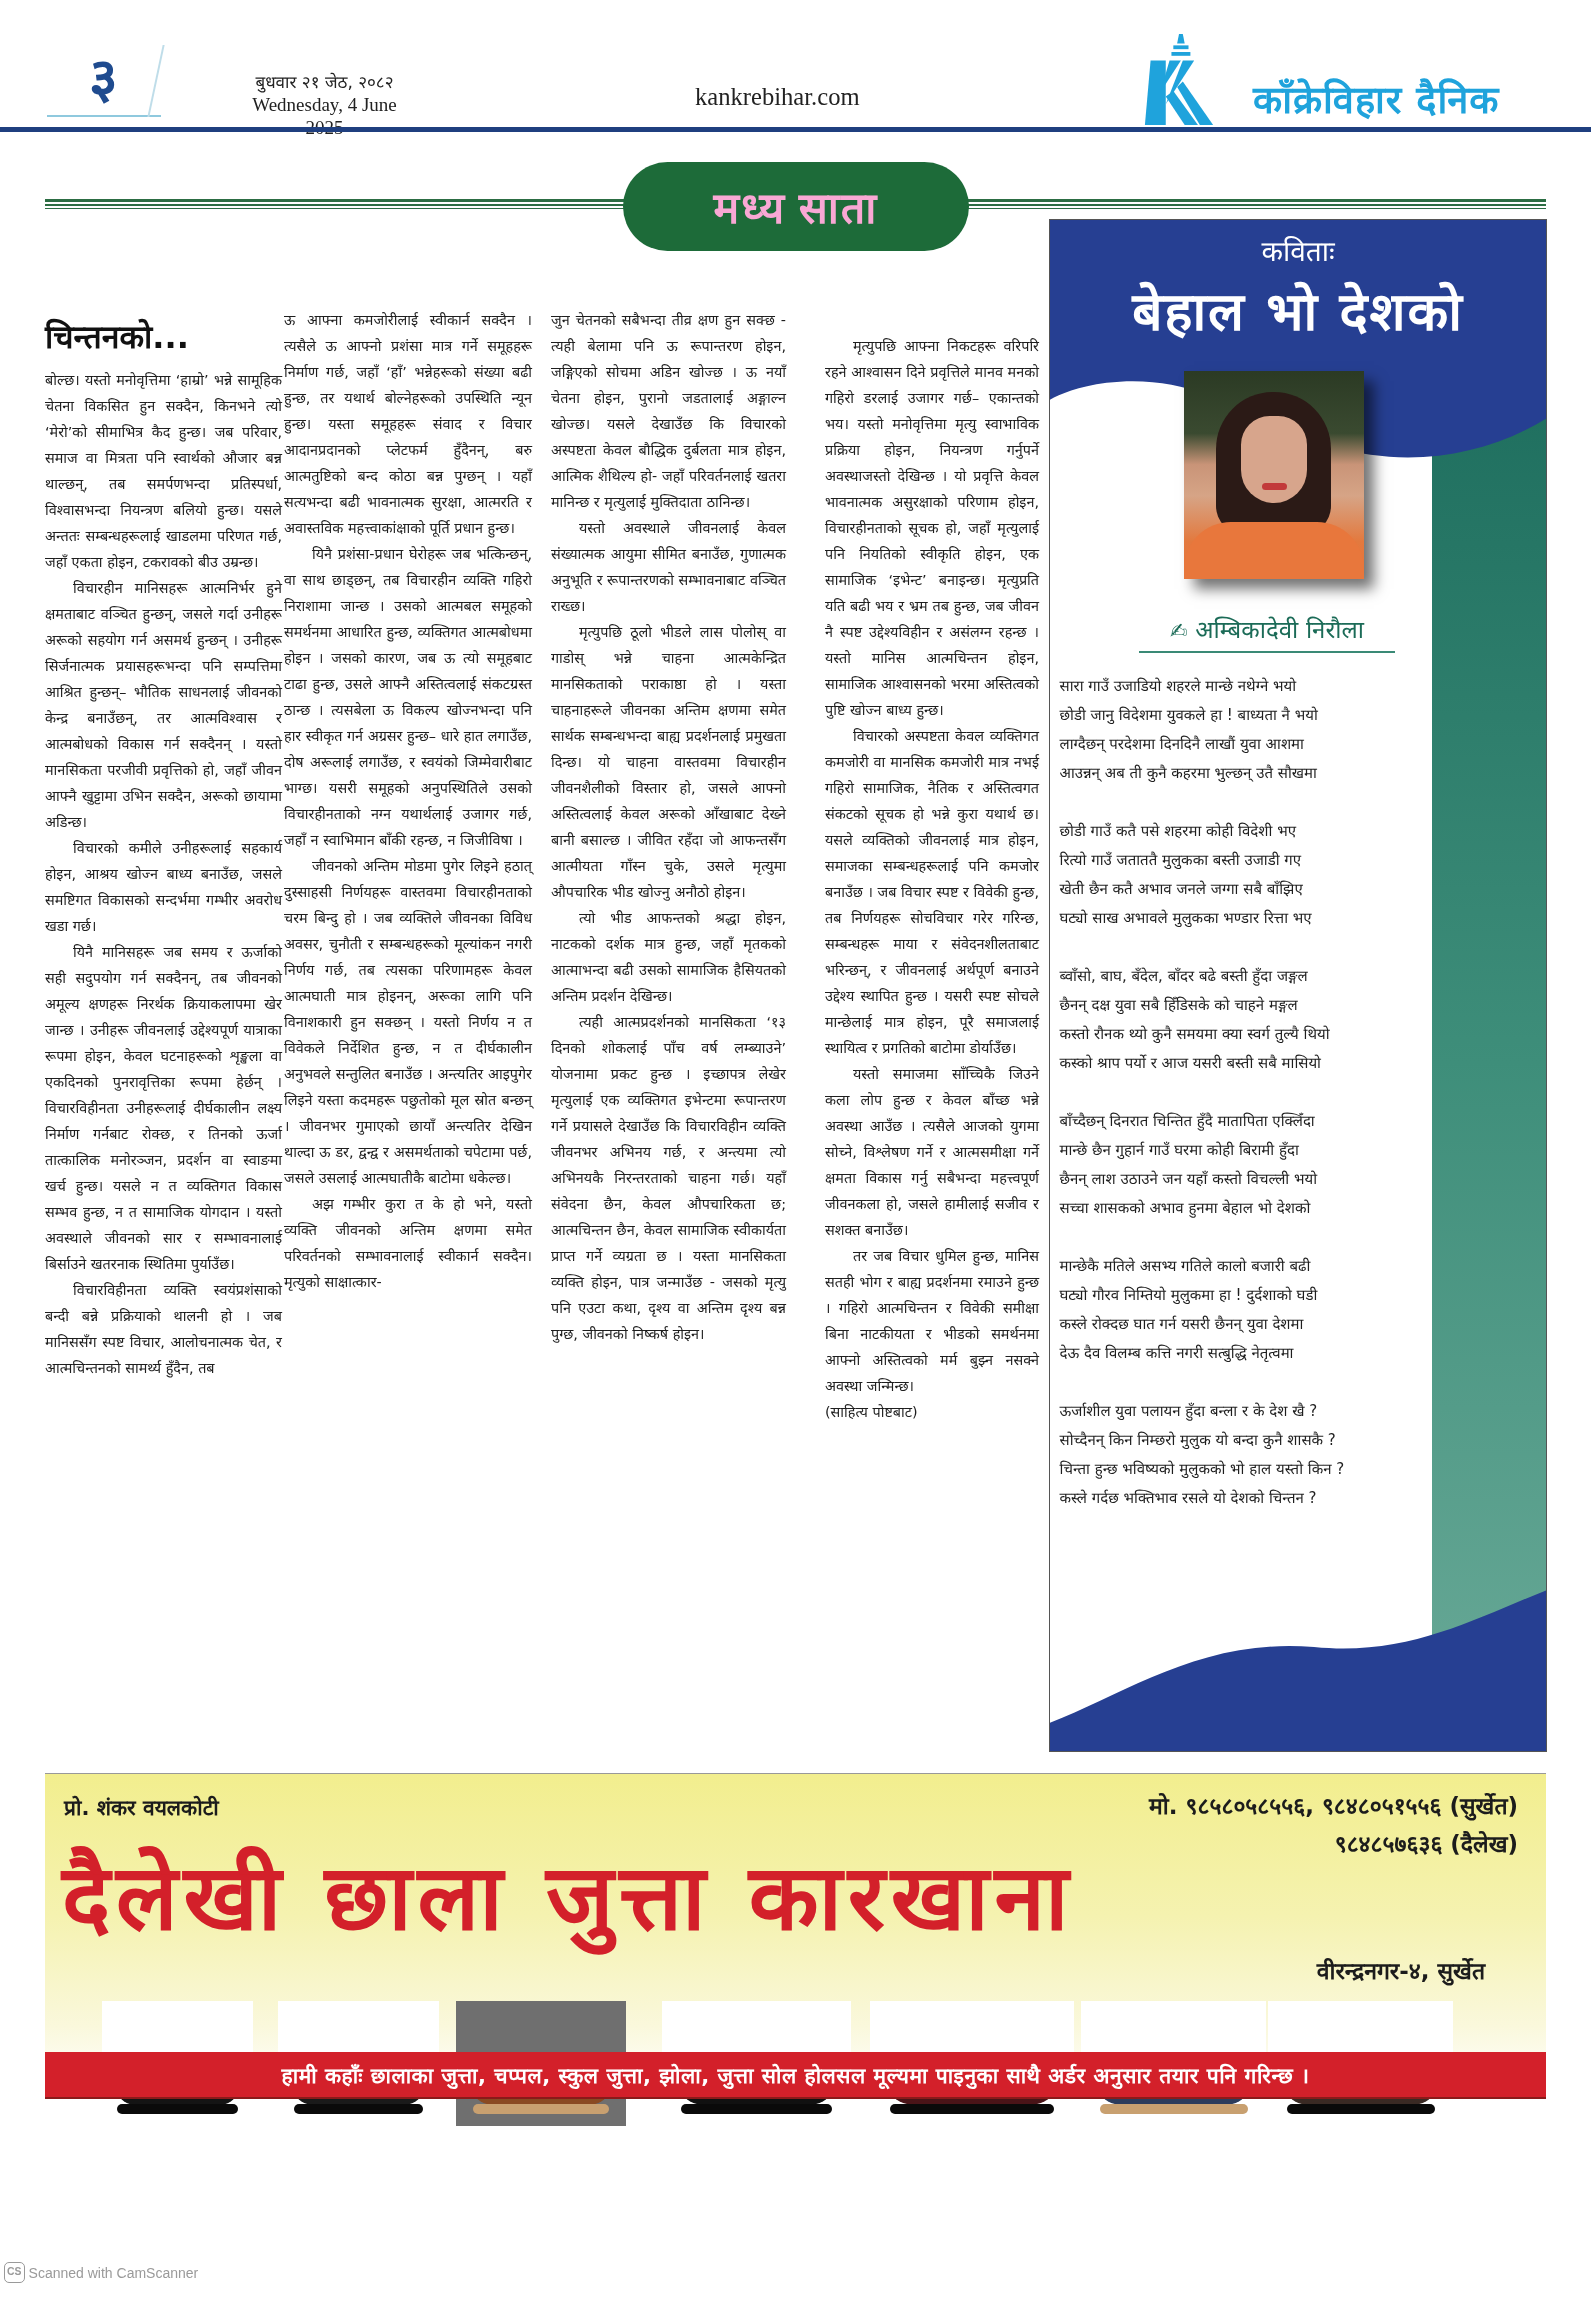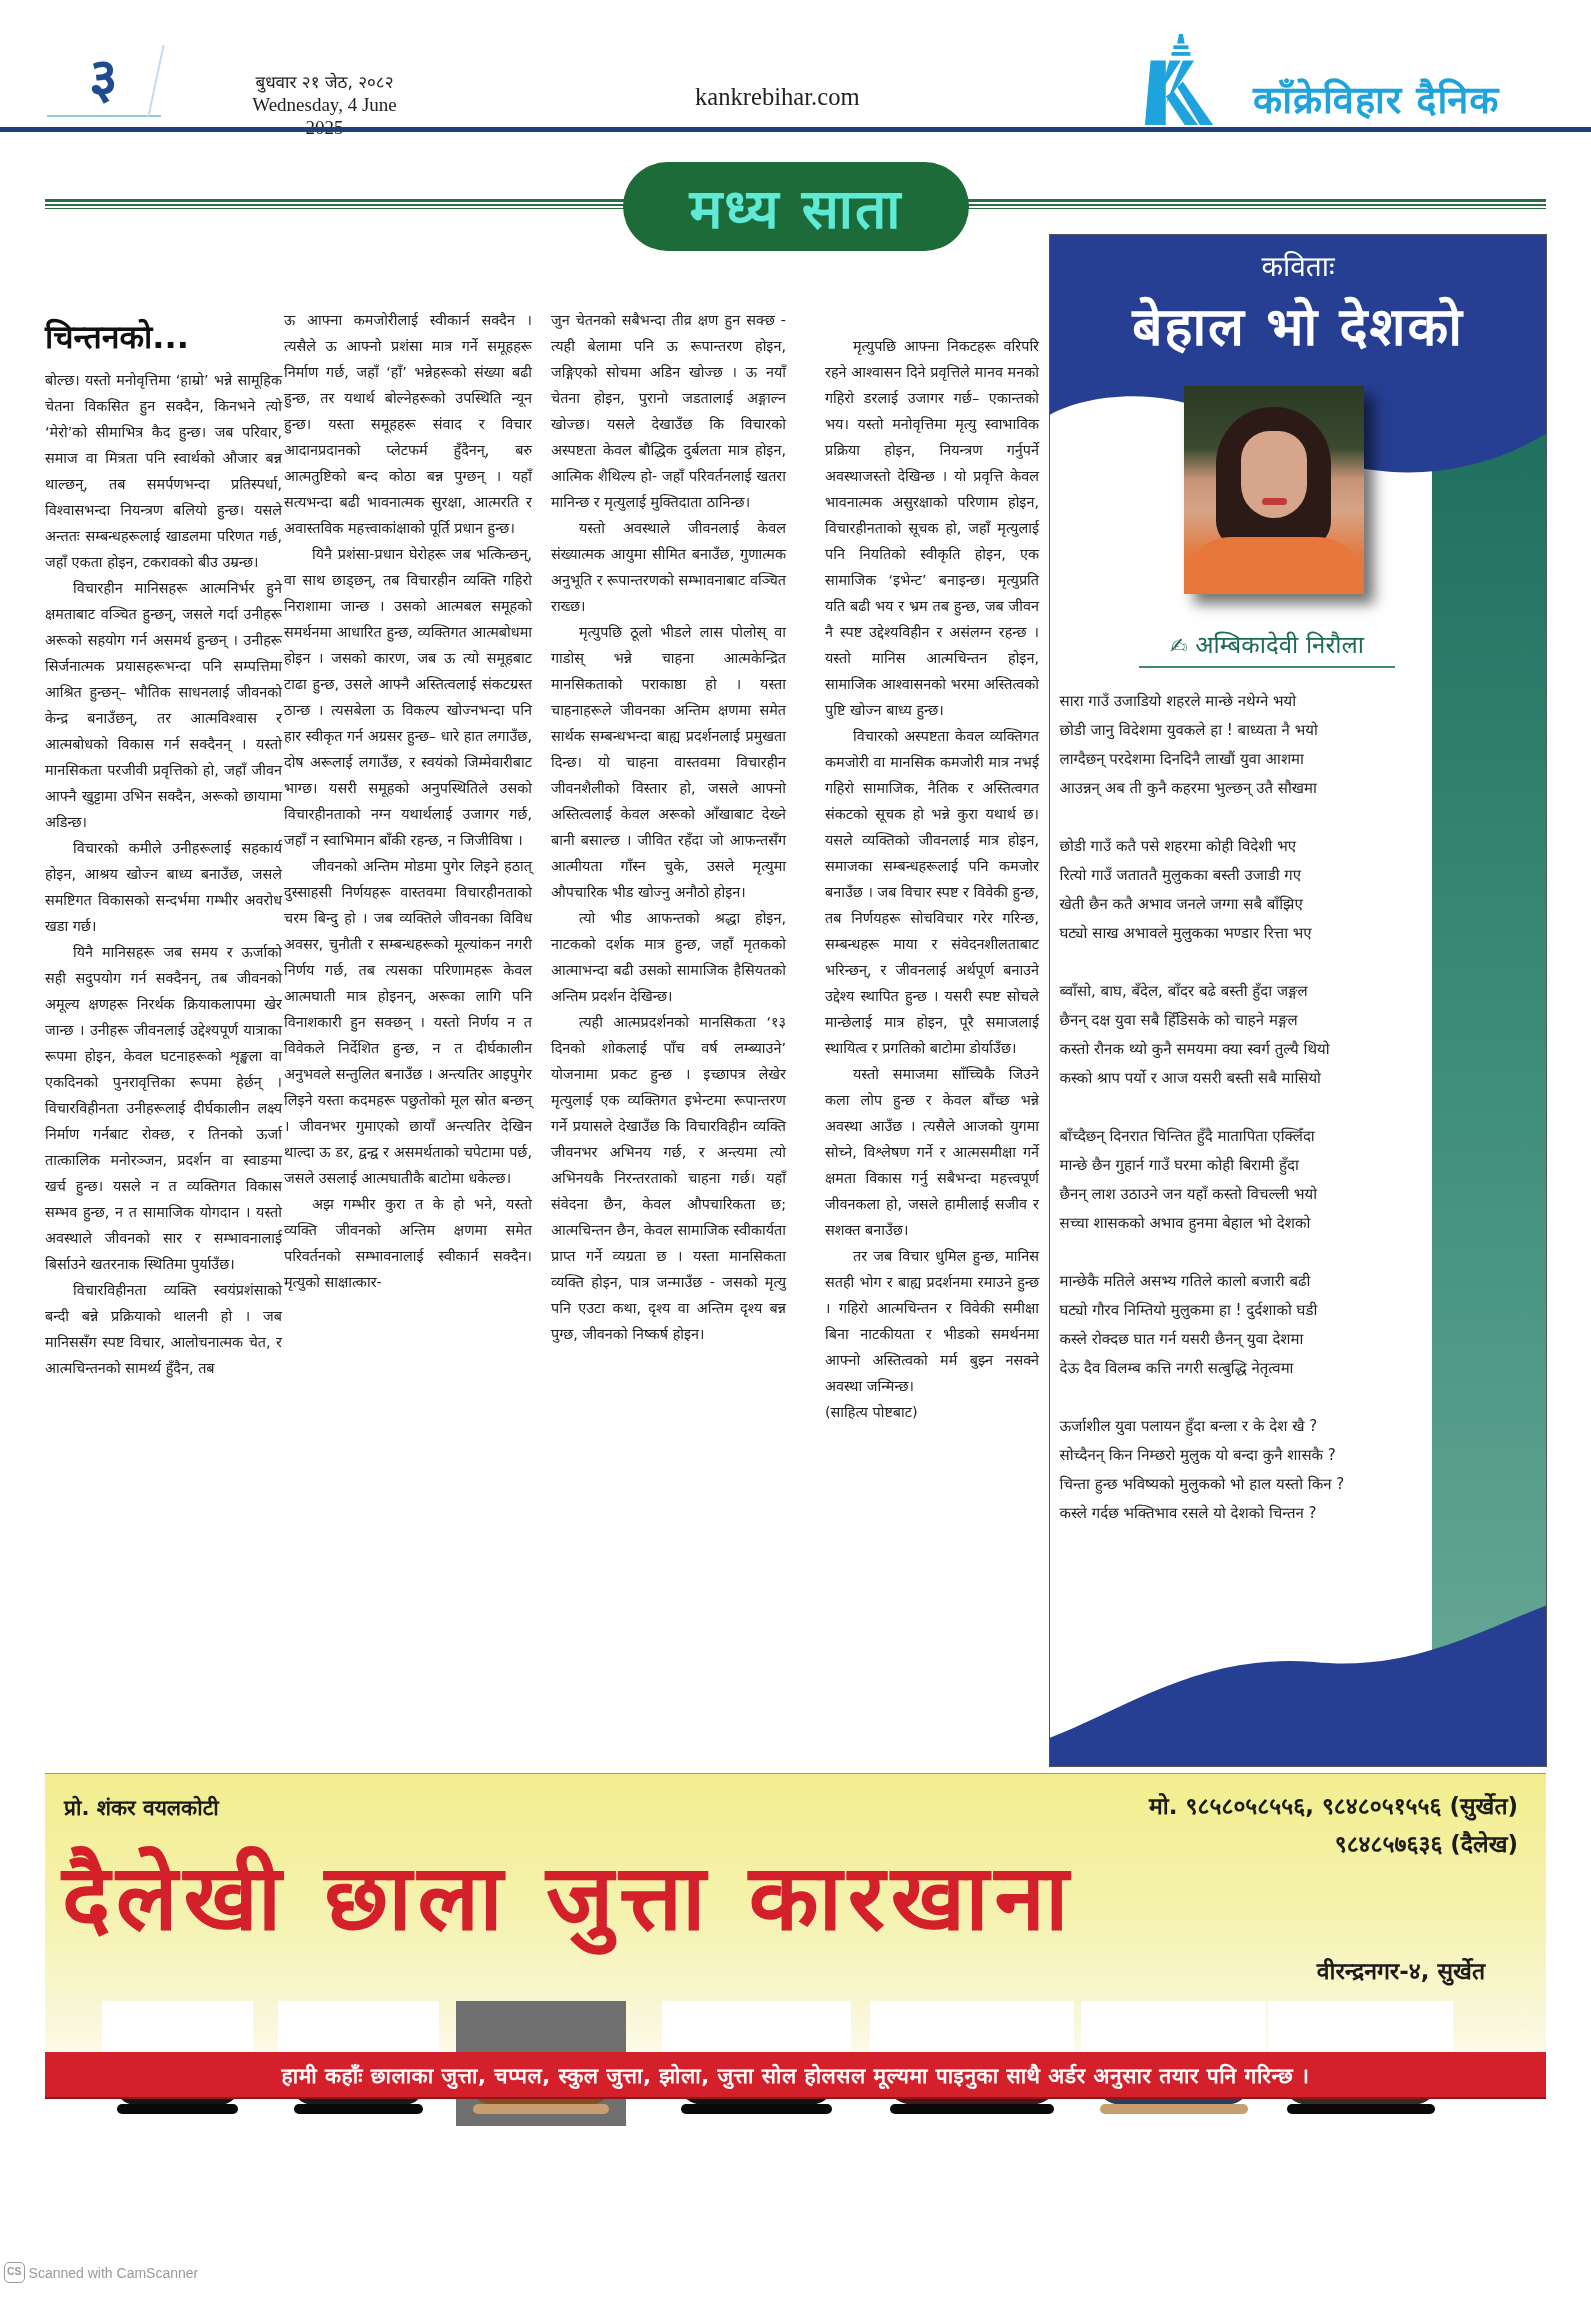--- a/index.html
+++ b/index.html
@@ -25,37 +25,37 @@
     font-weight: bold; white-space: nowrap; letter-spacing: 0.9px; }
   .rule-blue { position: absolute; left: 0; top: 127px; width: 1592px; height: 4.7px; background: #1f3f7f; }
 
   
   .section-lines { position: absolute; left: 45px; top: 199px; width: 1501px; height: 11.4px; }
   .section-lines .l1 { position: absolute; left: 0; top: 0; width: 100%; height: 2.8px; background: #2c6d43; }
   .section-lines .l2 { position: absolute; left: 0; top: 4.7px; width: 100%; height: 1.9px; background: #2c6d43; }
   .section-lines .l3 { position: absolute; left: 0; top: 8.5px; width: 100%; height: 1.9px; background: #2c6d43; }
   .section-pill { position: absolute; left: 623px; top: 162px; width: 346px; height: 89px;
     background: #1d6b39; border-radius: 45px; display: flex; align-items: center; justify-content: center; }
-  .section-pill span { font-size: 55px; font-weight: bold; color: #5eead4; letter-spacing: 1.9px; }
+  .section-pill span { font-size: 43px; font-weight: bold; color: #f9a8d4; letter-spacing: 1.9px; font-family: Liberation Serif, serif; }
 
   
   .article-title { position: absolute; left: 45px; top: 314px; font-size: 32px; font-weight: bold;
     color: #111; font-family: "DejaVu Sans", sans-serif; }
   .column { position: absolute; font-family: "DejaVu Sans", sans-serif; font-size: 14.4px;
     line-height: 26px; text-align: justify; color: #1e1e1e; }
   .column p { text-indent: 0; }
   .column p.indent { text-indent: 28px; }
   .col1 { left: 45px; top: 367px; width: 237px; }
   .col2 { left: 284px; top: 307px; width: 248px; }
   .col3 { left: 551px; top: 307px; width: 235px; }
   .col4 { left: 825px; top: 333px; width: 214px; }
   .source { text-indent: 28px; }
 
   
-  .poem-panel { position: absolute; left: 1049px; top: 234px; width: 498px; height: 1533px;
+  .poem-panel { position: absolute; left: 1049px; top: 219px; width: 498px; height: 1533px;
     border: 1.9px solid #555; background: #ffffff; overflow: hidden; }
   .poem-green { position: absolute; right: 0; top: 151px; width: 114px; height: 1382px;
     background: linear-gradient(180deg, #1e6e5e 0%, #3e8e7a 50%, #6aaa98 100%); }
   .poem-wave-top { position: absolute; left: 0; top: 0; width: 100%; height: 246px; }
   .poem-wave-bottom { position: absolute; left: 0; bottom: 0; width: 100%; height: 170px; }
   .poem-label { position: absolute; left: 0; width: 100%; top: 11.4px; text-align: center;
     font-size: 28px; color: #ffffff; }
   .poem-title { position: absolute; left: 0; width: 100%; top: 53px; text-align: center;
     font-size: 53px; font-weight: bold; color: #ffffff; letter-spacing: 1.9px; }
   .poet-photo { position: absolute; left: 134px; top: 151px; width: 180px; height: 208px;

